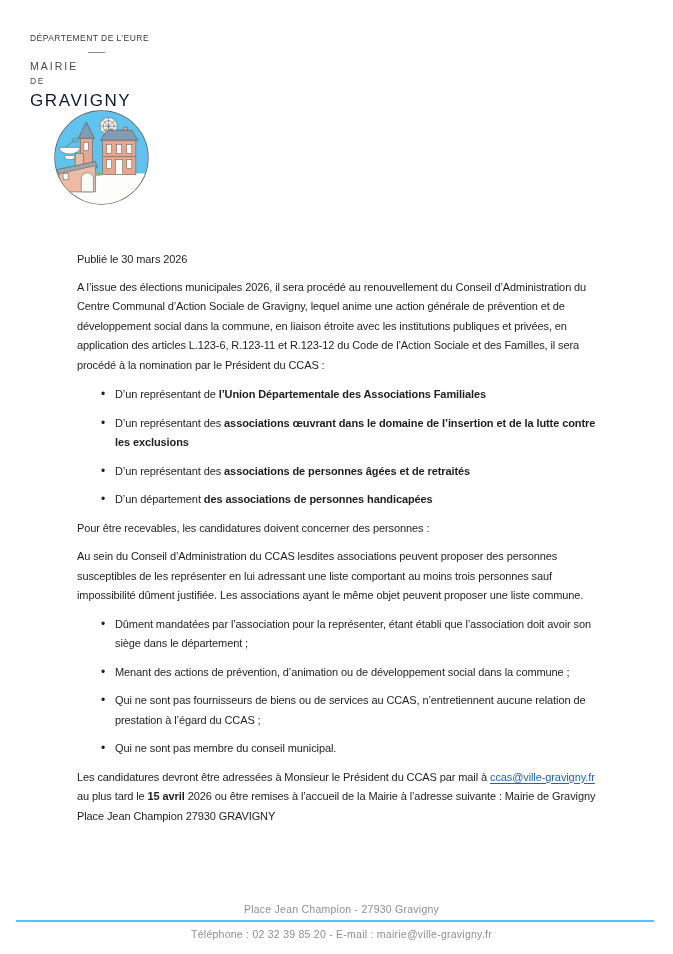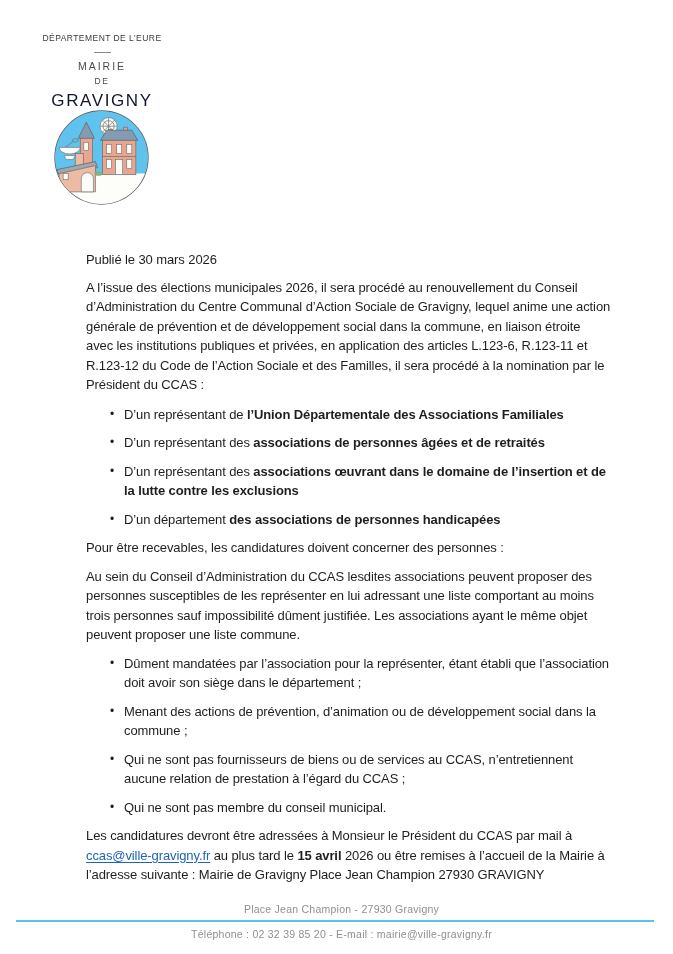--- a/index.html
+++ b/index.html
@@ -6,22 +6,22 @@
   html,body { background:#e8e8e8; }
   .page {
     position:relative; width:673px; height:954px; margin:0 auto;
     background:#ffffff; overflow:hidden;
     font-family:"Liberation Sans", sans-serif;
     color:var(--text, #1e1e1e);
   }
 
   
   .letterhead {
-    position:absolute; left:36px; top:33px; width:132px;
-    text-align:center; color:var(--header-text, #3f3f3f);
+    position:absolute; left:30px; top:33px; width:132px;
+    color:var(--header-text, #3f3f3f);
     font-family:"Liberation Sans", sans-serif;
   }
   .dept { font-size:8.5px; letter-spacing:0.45px; white-space:nowrap; color:#3a3a3a; }
   .dash { width:17px; height:1px; background:#8a8a8a; margin:9px auto 7px; }
   .mairie { font-size:10.5px; letter-spacing:2px; color:#4a4a4a; }
   .de { font-size:8.5px; letter-spacing:1.5px; margin-top:4px; color:#4a4a4a; }
   .commune { font-size:17px; letter-spacing:1.6px; margin-top:5px; font-weight:400; color:#0f172a; }
 
   
   .logo { position:absolute; left:51px; top:107px; width:101px; height:101px; }
@@ -31,22 +31,22 @@
   .lg-wall   { fill:var(--logo-wall,#e8a68f); stroke:#6d6d6d; stroke-width:0.7; }
   .lg-wall2  { fill:#edbaa4; stroke:#6d6d6d; stroke-width:0.7; }
   .lg-roof   { fill:var(--logo-roof,#849cb1); stroke:#5f5f5f; stroke-width:0.7; }
   .lg-roof2  { fill:#9fa8ae; stroke:#5f5f5f; stroke-width:0.7; }
   .lg-white  { fill:#fbfbf8; stroke:#6d6d6d; stroke-width:0.6; }
   .lg-green  { fill:var(--logo-green,#85b07e); }
   .lg-line   { stroke:#6d6d6d; stroke-width:0.7; fill:none; }
 
   
   .body {
-    position:absolute; left:86px; top:250px; width:525px;
-    font-size:13px; line-height:19.5px; letter-spacing:-0.1px;
+    position:absolute; left:77px; top:250px; width:525px;
+    font-size:11px; line-height:19.5px; letter-spacing:-0.1px;
     color:var(--text,#1e1e1e);
   }
   .body p { margin:0 0 9px; }
   .body p.published { margin-bottom:8px; }
   .body p.intro { margin-bottom:10px; }
   .body ul { list-style:none; margin:0 0 4px; padding:0; }
   .body li { position:relative; padding-left:38px; margin:0 0 9px; }
   .body li::before { content:"\2022"; position:absolute; left:24px; top:0; font-size:12px; }
   .b { font-weight:700; }
   .link {
@@ -141,22 +141,22 @@
     </svg>
   </div>
 
   <main class="body">
     <p class="published">Publié le 30 mars 2026</p>
 
     <p class="intro"><span>A l’issue des élections municipales 2026, il sera procédé au renouvellement du Conseil d’Administration du Centre Communal d’Action Sociale de Gravigny, lequel anime une action générale de prévention et de développement social dans la commune, en liaison étroite avec les institutions publiques et privées, en application des articles L.123-6, R.123-11 et R.123-12 du Code de l’Action Sociale et des Familles, il sera procédé à la nomination par le Président du CCAS :</span></p>
 
     <ul>
         <li><span>D’un représentant de </span><span class="b">l’Union Départementale des Associations Familiales</span></li>
+        <li><span>D’un représentant des </span><span class="b">associations œuvrant dans le domaine de l’insertion et de la lutte contre les exclusions</span></li>
         <li><span>D’un représentant des </span><span class="b">associations de personnes âgées et de retraités</span></li>
-        <li><span>D’un représentant des </span><span class="b">associations œuvrant dans le domaine de l’insertion et de la lutte contre les exclusions</span></li>
         <li><span>D’un département </span><span class="b">des associations de personnes handicapées</span></li>
       </ul>
 
     <p>Pour être recevables, les candidatures doivent concerner des personnes :</p>
 
     <p>Au sein du Conseil d’Administration du CCAS lesdites associations peuvent proposer des personnes susceptibles de les représenter en lui adressant une liste comportant au moins trois personnes sauf impossibilité dûment justifiée. Les associations ayant le même objet peuvent proposer une liste commune.</p>
 
     <ul>
         <li><span>Dûment mandatées par l’association pour la représenter, étant établi que l’association doit avoir son siège dans le département ;</span></li>
         <li><span>Menant des actions de prévention, d’animation ou de développement social dans la commune ;</span></li>

